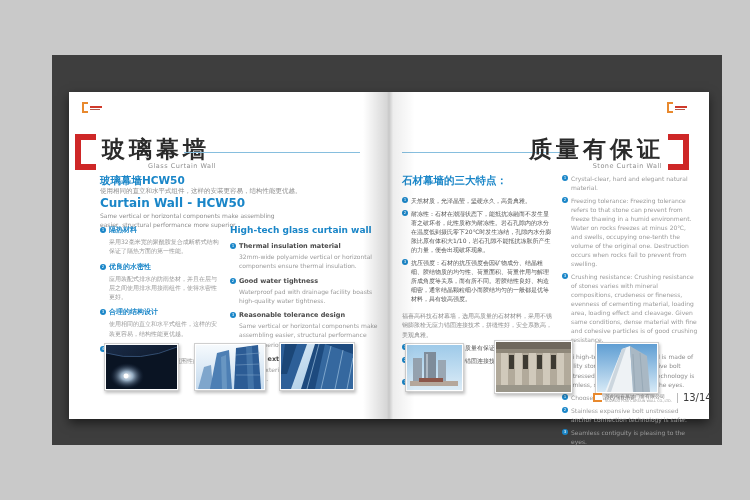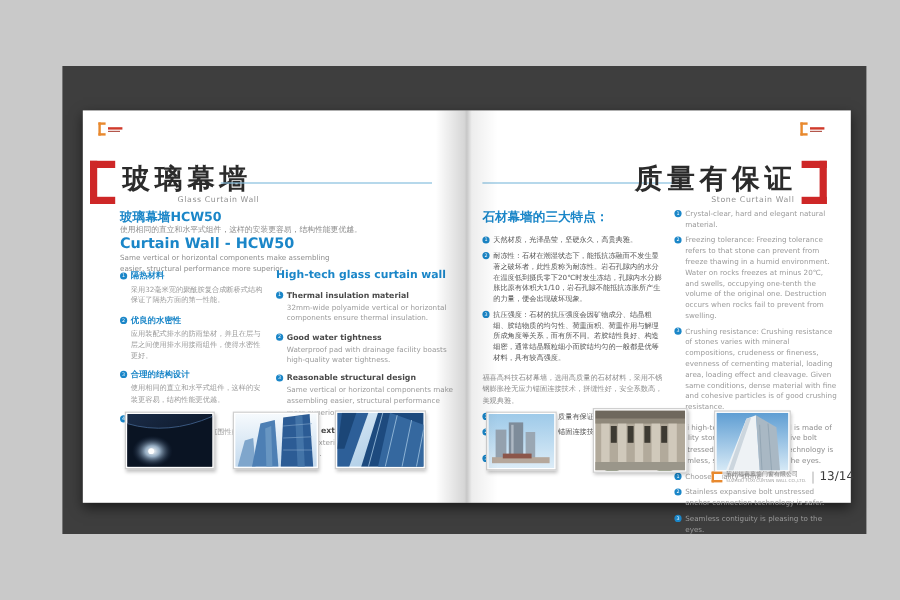--- a/index.html
+++ b/index.html
@@ -145,21 +145,21 @@
       <div class="item">
         <div class="item-title en">
             <span class="bullet">2</span>
             <span>Good water tightness</span>
           </div>
         <div class="item-body">Waterproof pad with drainage facility boasts high-quality water tightness.</div>
       </div>
       <div class="item">
         <div class="item-title en">
             <span class="bullet">3</span>
-            <span>Reasonable structural design</span>
+            <span>Reasonable tolerance design</span>
           </div>
         <div class="item-body">Same vertical or horizontal components make assembling easier, structural performance more superior.</div>
       </div>
       <div class="item">
         <div class="item-title en">
             <span class="bullet">4</span>
             <span>Infinite exterior design</span>
           </div>
         <div class="item-body">Infinite exterior design applies to local buildings.</div>
       </div>

